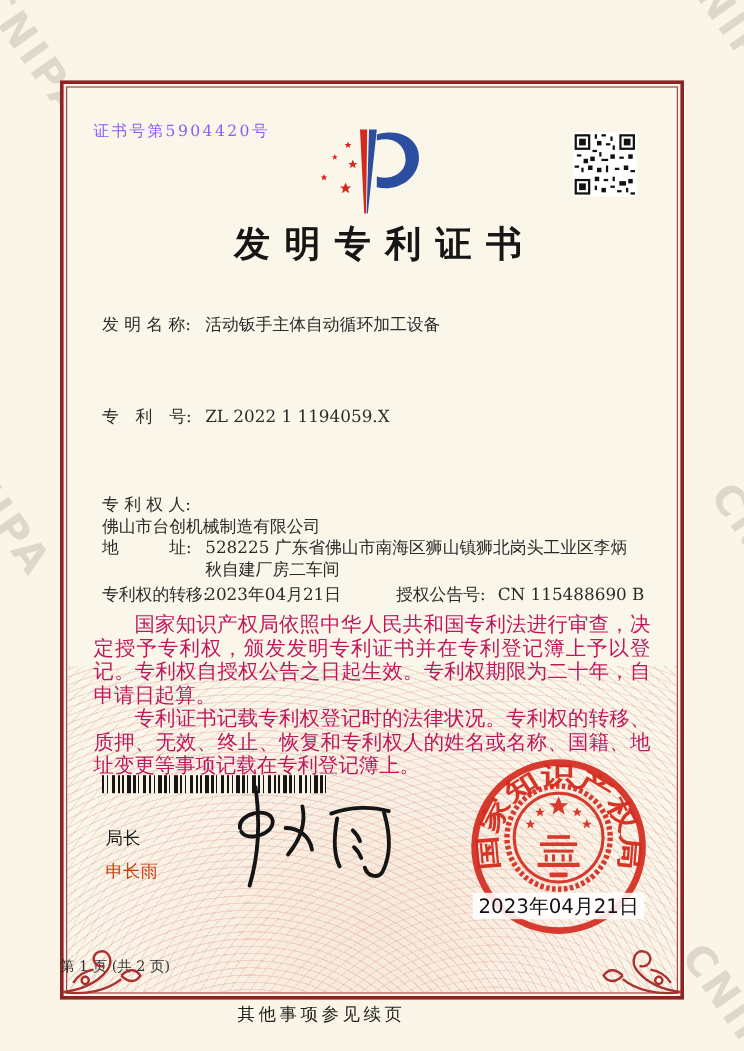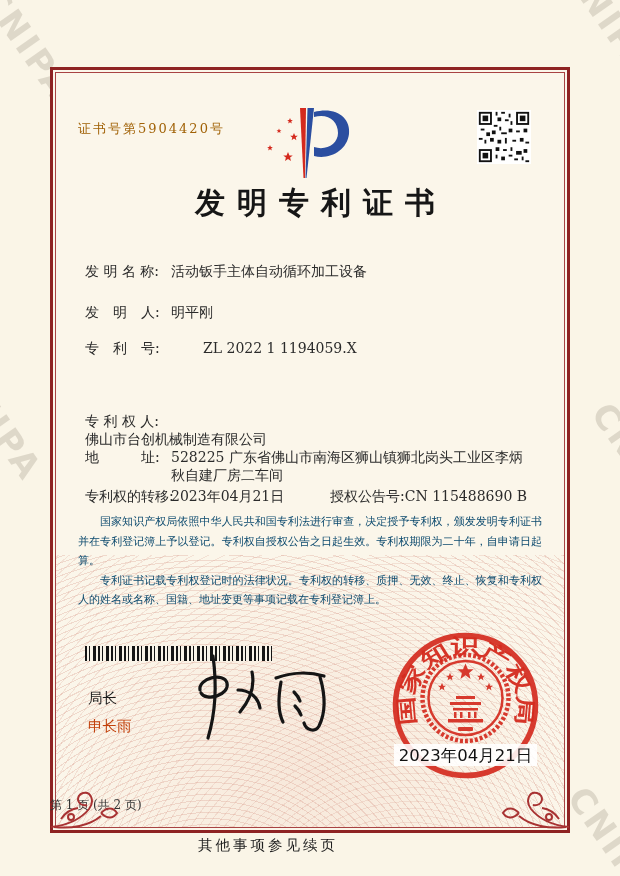--- a/index.html
+++ b/index.html
@@ -22,40 +22,40 @@
   }
   .frame-inner { position:absolute; inset:2px; border:1px solid #a84343; }
   .guilloche {
     position:absolute; left:56px; top:555px; width:508px; height:272px;
     background:
       repeating-radial-gradient(circle at 30% 150%, rgba(214,150,135,0.30) 0 1px, transparent 1px 6px),
       repeating-radial-gradient(circle at 70% 150%, rgba(214,150,135,0.22) 0 1px, transparent 1px 7px),
       radial-gradient(ellipse at 50% 80%, rgba(238,198,180,0.30), transparent 70%);
     pointer-events:none;
   }
-  .cert-no { position:absolute; left:78px; top:100px; font-size:13px; letter-spacing:2px; color:#a16207;margin-top:20px; }
+  .cert-no { position:absolute; left:78px; top:100px; font-size:13px; letter-spacing:2px; color:#8b5cf6; }
   .logo { position:absolute; left:250px; top:104px; width:115px; height:82px; }
   .qr { position:absolute; left:477px; top:110px; width:54px; height:54px; }
   .title {
     position:absolute; left:50px; top:183px; width:514px; text-align:center;
     font-size:30px; font-weight:bold; letter-spacing:12px; padding-left:28px;
     box-sizing:border-box; color:#161616;
   }
   .row { position:absolute; display:flex; font-size:14px; line-height:18px; }
   .row .lbl { flex:none; width:86px; white-space:nowrap; }
   .row .val { white-space:normal; }
   .r1 { left:85px; top:262px; }
   .r2 { left:85px; top:303px; }
-  .r3 { left:85px; top:339px;gap:32px; }
+  .r3 { left:85px; top:339px; }
   .r4 { left:85px; top:375px; }
   .r5 { left:85px; top:412px;flex-direction:column; }
   .r6 { left:85px; top:448px; }  .r6 .val { width:362px; }
   .r7 { left:85px; top:487px; }
-  .r8 { left:330px; top:487px; } .r8 .lbl { width:auto; margin-right:0; }
-  .paras { position:absolute; left:78px; top:512px; width:464px; font-size:11px; line-height:19.5px; text-align:justify; color:#0c4a6e; }
+  .r8 { left:330px; top:487px; } .r8 .lbl { width:auto; margin-right:10px; }
+  .paras { position:absolute; left:78px; top:512px; width:464px; font-size:17px; line-height:19.5px; text-align:justify; color:#be185d; }
   .paras p { margin:0; text-indent:2em; }
   .barcode {
     position:absolute; left:85px; top:646px; width:187px; height:15px;
     background:repeating-linear-gradient(90deg,#151515 0 2px,#f8f3e8 2px 4px,#151515 4px 5px,#f8f3e8 5px 8px,#151515 8px 11px,#f8f3e8 11px 13px);
   }
   .director-title { position:absolute; left:88px; top:689px; font-family:"DejaVu Sans", sans-serif; font-size:14.5px; color:#1c1c1c; }
   .director-name  { position:absolute; left:88px; top:717px; font-family:"DejaVu Sans", sans-serif; font-size:14.5px; color:#c2410c; }
   .signature { position:absolute; left:180px; top:650px; width:160px; height:95px; }
   .seal { position:absolute; left:378px; top:618px; width:175px; height:175px; }
   .page-num { position:absolute; left:50px; top:797px; width:514px; text-align:left; font-size:12px; color:#333; }
@@ -152,24 +152,20 @@
         <rect x="26" y="27" width="2" height="1"></rect>
     </g>
   </svg>
 
   <div class="title">发明专利证书</div>
 
   <div class="row r1">
     <span class="lbl">发 明 名 称:</span>
     <span class="val">活动钣手主体自动循环加工设备</span>
   </div>
-  <div class="row r2">
-    <span class="lbl">发　明　人:</span>
-    <span class="val">明平刚</span>
-  </div>
   <div class="row r3">
     <span class="lbl">专　利　号:</span>
     <span class="val">ZL 2022 1 1194059.X</span>
   </div>
   <div class="row r5">
     <span class="lbl">专 利 权 人:</span>
     <span class="val">佛山市台创机械制造有限公司</span>
   </div>
   <div class="row r6">
     <span class="lbl">地　　　址:</span>

